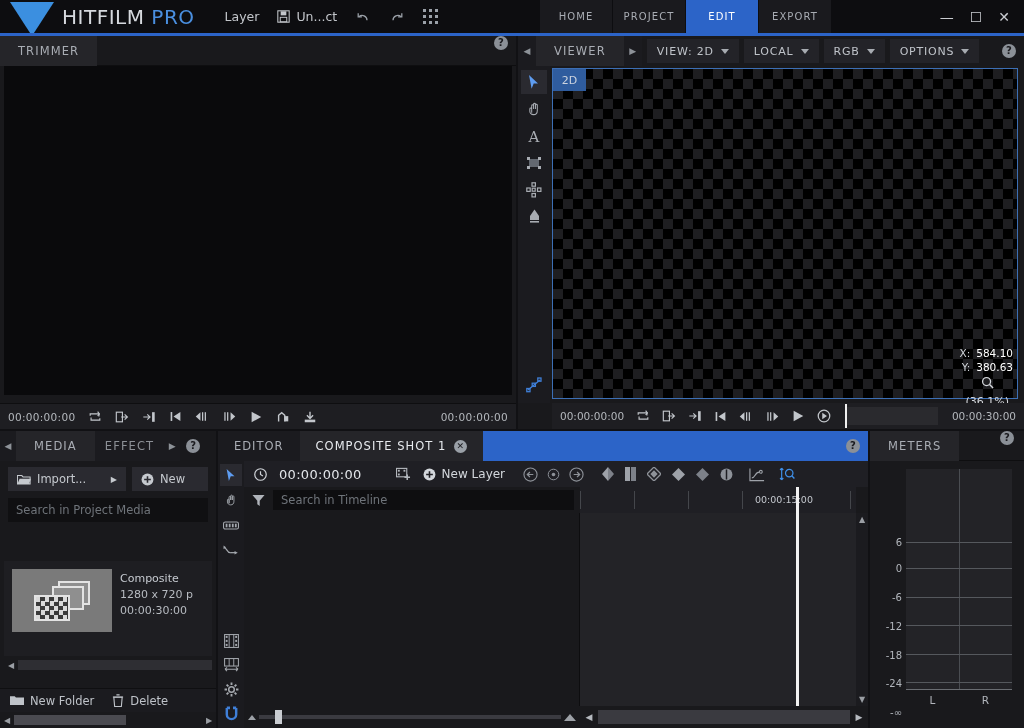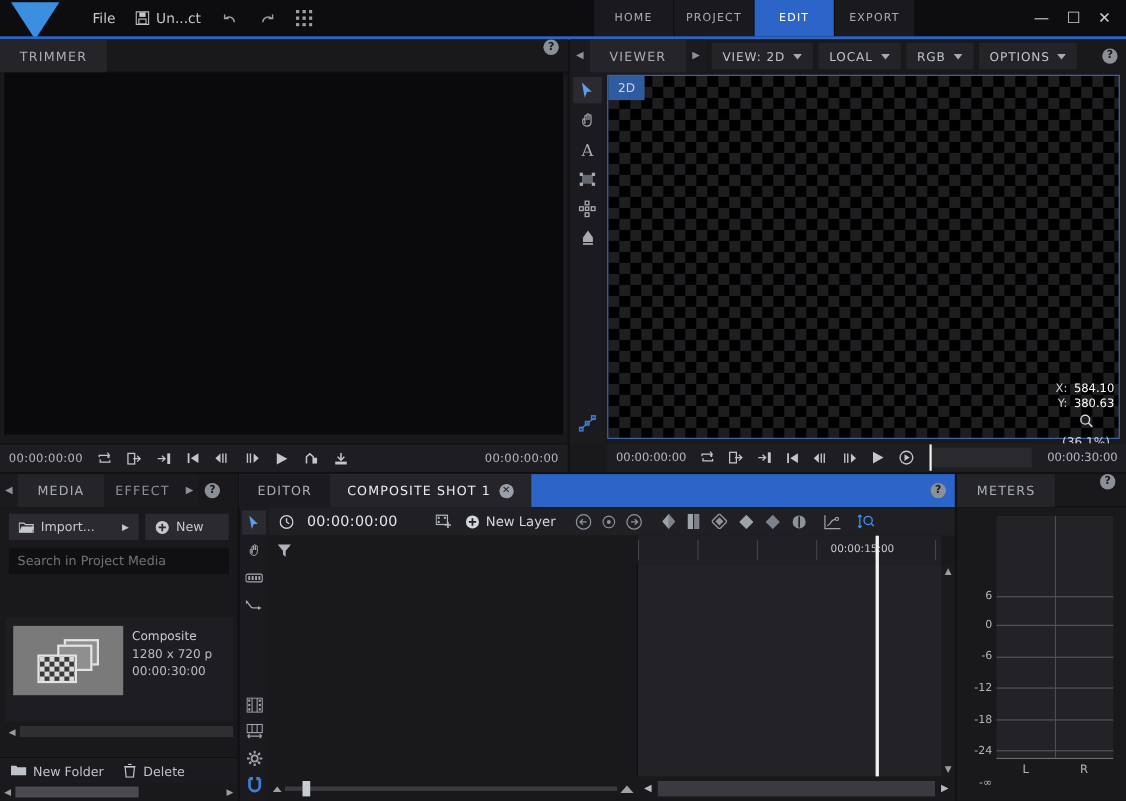--- a/index.html
+++ b/index.html
@@ -258,24 +258,27 @@
   svg { display:block; }
 </style>
 </head>
 <body>
 
 <div class="app">
 
   <div class="titlebar">
     <div class="logo-wrap">
       <div class="logo-tri"></div>
+      <div class="logo-text">
+        <span class="hf">HITFILM</span><span> </span><span class="pro">PRO</span>
+      </div>
     </div>
 
     <div class="menu-area">
-      <div class="menu-item">File</div>
+      <div class="menu-item">Layer</div>
       <div class="proj-btn">
         <span>
           <svg width="13" height="13" viewBox="0 0 16 16">
               <rect x="1" y="1" width="14" height="14" fill="none" stroke="#c3c6cb" stroke-width="1.3"></rect>
               <rect x="4.5" y="1.6" width="7" height="5" fill="#c3c6cb"></rect>
               <rect x="4" y="9" width="8" height="5.5" fill="none" stroke="#c3c6cb" stroke-width="1.2"></rect>
             </svg>
         </span>
         <span>Un...ct</span>
       </div>
@@ -812,20 +815,23 @@
           </svg>
       </span>
     </div>
 
     <div class="ed-search-row">
       <span>
         <svg width="13" height="13" viewBox="0 0 14 14">
             <path d="M0.5 1h13L8.3 7.4V13L5.7 11V7.4z" fill="#b0b4ba"></path>
           </svg>
       </span>
+      <div class="ed-search">
+        <span>Search in Timeline</span>
+      </div>
     </div>
 
     <div class="ruler">
       <div class="tick" style="left:0px"></div>
       <div class="tick" style="left:54px"></div>
       <div class="tick" style="left:108px"></div>
       <div class="tick" style="left:162px"></div>
       <div class="lbl" style="left:175px">00:00:15:00</div>
       <div class="tick" style="left:216px"></div>
       <div class="tick" style="left:270px"></div>

